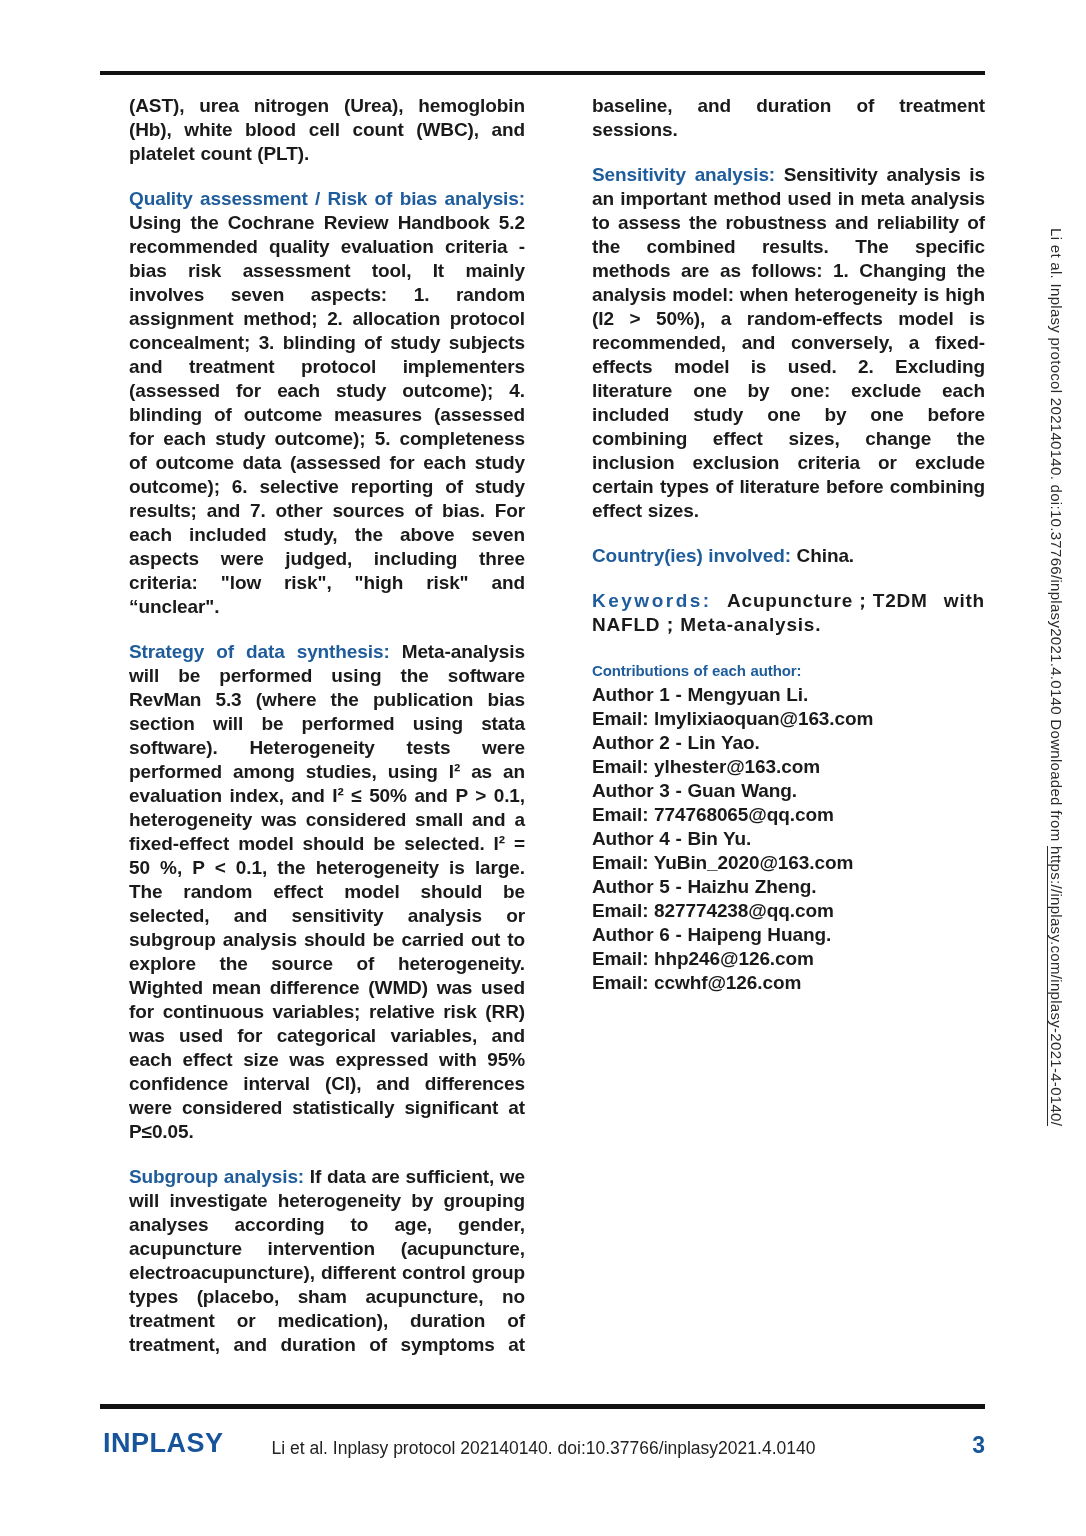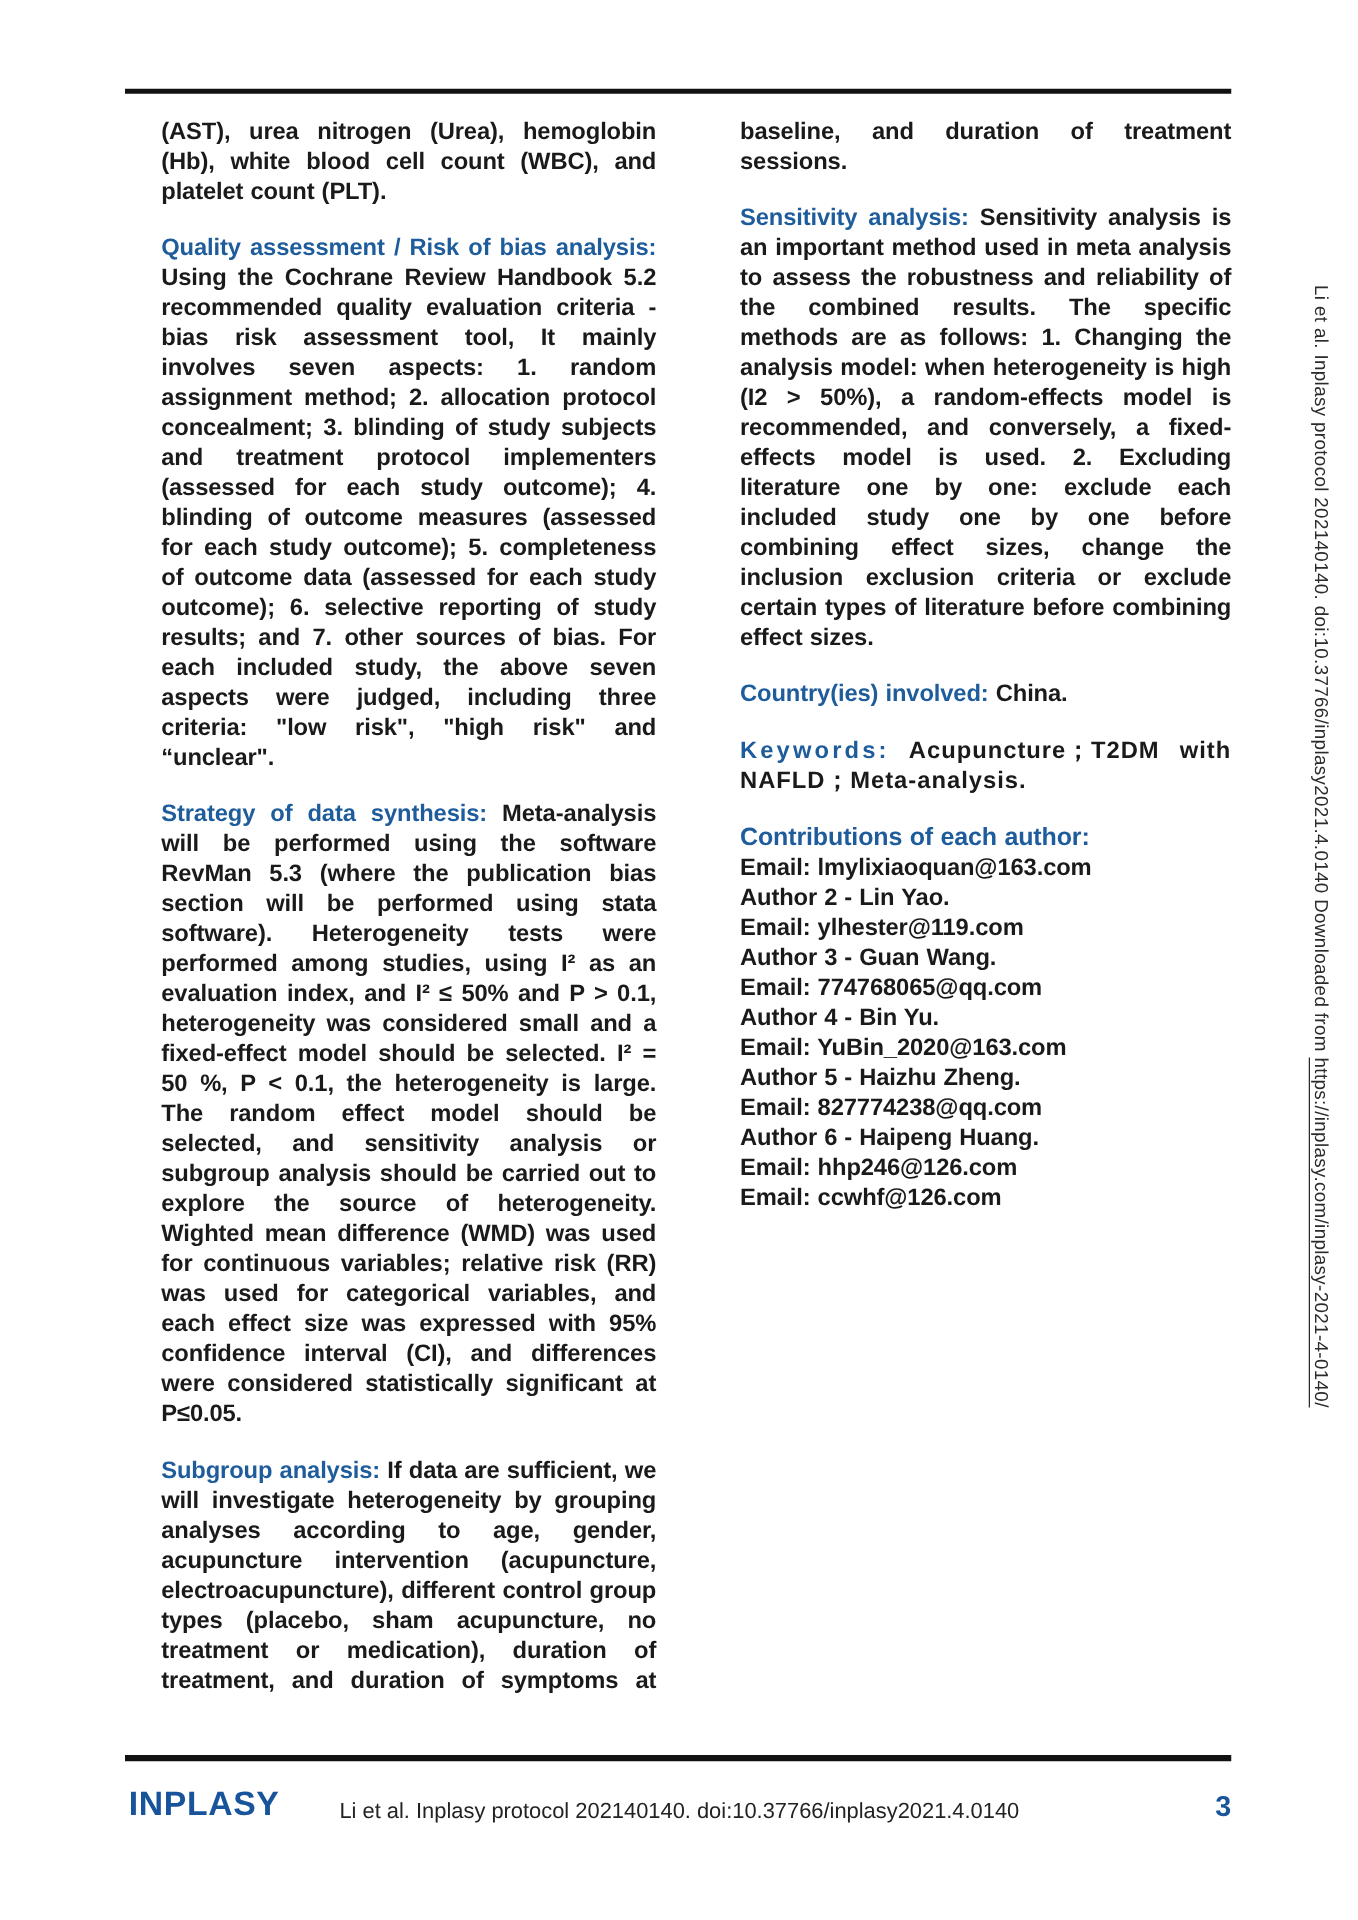--- a/index.html
+++ b/index.html
@@ -28,21 +28,21 @@
     color: #1a1a1a;
     margin-bottom: 21px;
     word-spacing: 0.5px;
     margin-left: 26px;
   }
   .para .lbl { color: #1E5C9B; }
   .justify-last { text-align-last: justify; }
   .keywords { letter-spacing: 0.8px; word-spacing: 2px; }
   .keywords .lbl { letter-spacing: 2.5px; }
   .contrib-heading {
-    font-size: 20px; font-weight: 700; line-height: 24px;
+    font-size: 15px; font-weight: 700; line-height: 24px;
     color: #1E5C9B; 
   }
   .contrib-line {
     display: block;
     font-size: 19px; font-weight: 700; line-height: 24px;
     color: #1a1a1a; text-align: left;
   }
   .v-strip {
     position: absolute; left: 1048px; top: 228px;
     writing-mode: vertical-rl;
@@ -93,23 +93,24 @@
   <p class="para"><span>baseline, and duration of treatment sessions.</span></p>
 
   <p class="para"><span class="lbl">Sensitivity analysis:</span> <span>Sensitivity analysis is an important method used in meta analysis to assess the robustness and reliability of the combined results. The specific methods are as follows: 1. Changing the analysis model: when heterogeneity is high (I2 &gt; 50%), a random-effects model is recommended, and conversely, a fixed-effects model is used. 2. Excluding literature one by one: exclude each included study one by one before combining effect sizes, change the inclusion exclusion criteria or exclude certain types of literature before combining effect sizes.</span></p>
 
   <p class="para"><span class="lbl">Country(ies) involved:</span> <span>China.</span></p>
 
   <p class="para keywords"><span class="lbl">Keywords:</span> <span>Acupuncture；T2DM with NAFLD；Meta-analysis.</span></p>
 
   <div class="para" style="text-align:left;">
     <span class="contrib-heading">Contributions of each author:</span>
+    <span class="contrib-line">Author 1 - Mengyuan Li.</span>
     <span class="contrib-line">Email: lmylixiaoquan@163.com</span>
     <span class="contrib-line">Author 2 - Lin Yao.</span>
-    <span class="contrib-line">Email: ylhester@119.com</span>
+    <span class="contrib-line">Email: ylhester@163.com</span>
     <span class="contrib-line">Author 3 - Guan Wang.</span>
     <span class="contrib-line">Email: 774768065@qq.com</span>
     <span class="contrib-line">Author 4 - Bin Yu.</span>
     <span class="contrib-line">Email: YuBin_2020@163.com</span>
     <span class="contrib-line">Author 5 - Haizhu Zheng.</span>
     <span class="contrib-line">Email: 827774238@qq.com</span>
     <span class="contrib-line">Author 6 - Haipeng Huang.</span>
     <span class="contrib-line">Email: hhp246@126.com</span>
     <span class="contrib-line">Email: ccwhf@126.com</span>
   </div>

